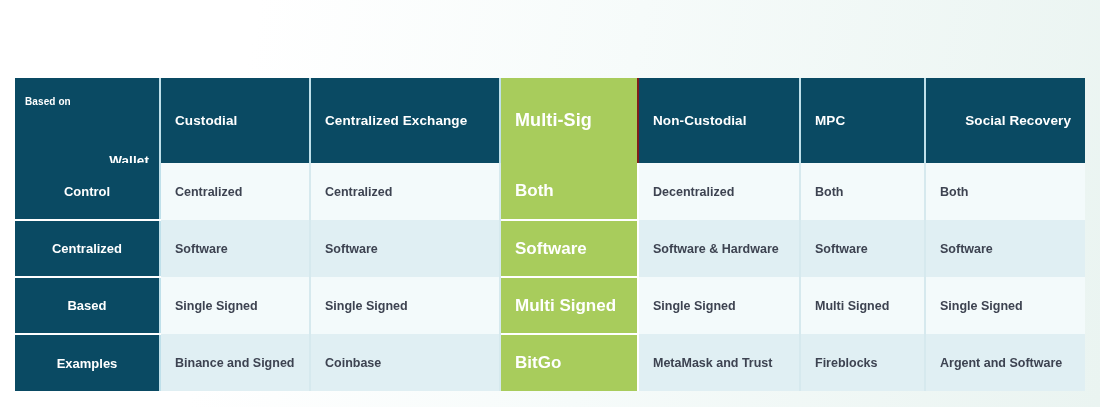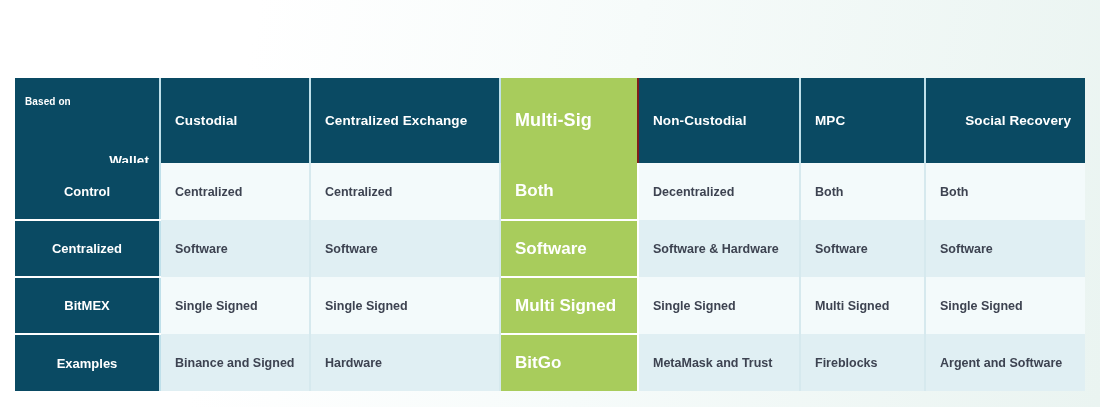--- a/index.html
+++ b/index.html
@@ -203,33 +203,33 @@
           <td class="rowhead">Centralized</td>
           <td class="cell">Software</td>
           <td class="cell">Software</td>
           <td class="cell green-col">Software</td>
           <td class="cell">Software &amp; Hardware</td>
           <td class="cell">Software</td>
           <td class="cell">Software</td>
         </tr>
 
         <tr class="body-row row-odd">
-          <td class="rowhead">BitMEX</td>
+          <td class="rowhead">Based</td>
           <td class="cell">Single Signed</td>
           <td class="cell">Single Signed</td>
           <td class="cell green-col">Multi Signed</td>
           <td class="cell">Single Signed</td>
           <td class="cell">Multi Signed</td>
           <td class="cell">Single Signed</td>
         </tr>
 
         <tr class="body-row row-even">
           <td class="rowhead">Examples</td>
           <td class="cell">Binance and Signed</td>
-          <td class="cell">Hardware</td>
+          <td class="cell">Coinbase</td>
           <td class="cell green-col">BitGo</td>
           <td class="cell">MetaMask and Trust</td>
           <td class="cell">Fireblocks</td>
           <td class="cell">Argent and Software</td>
         </tr>
       </tbody>
     </table>
   </div>
 
 </div>

